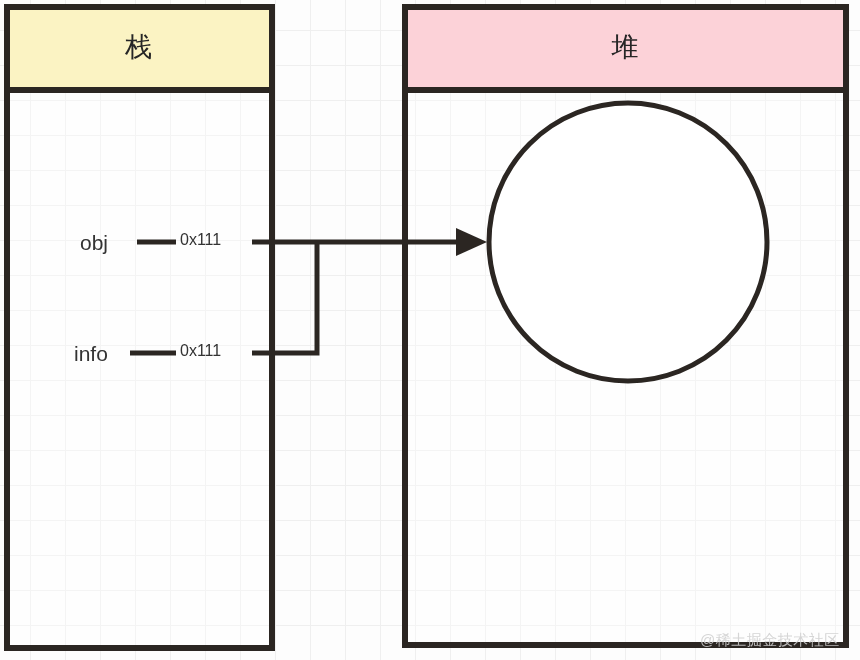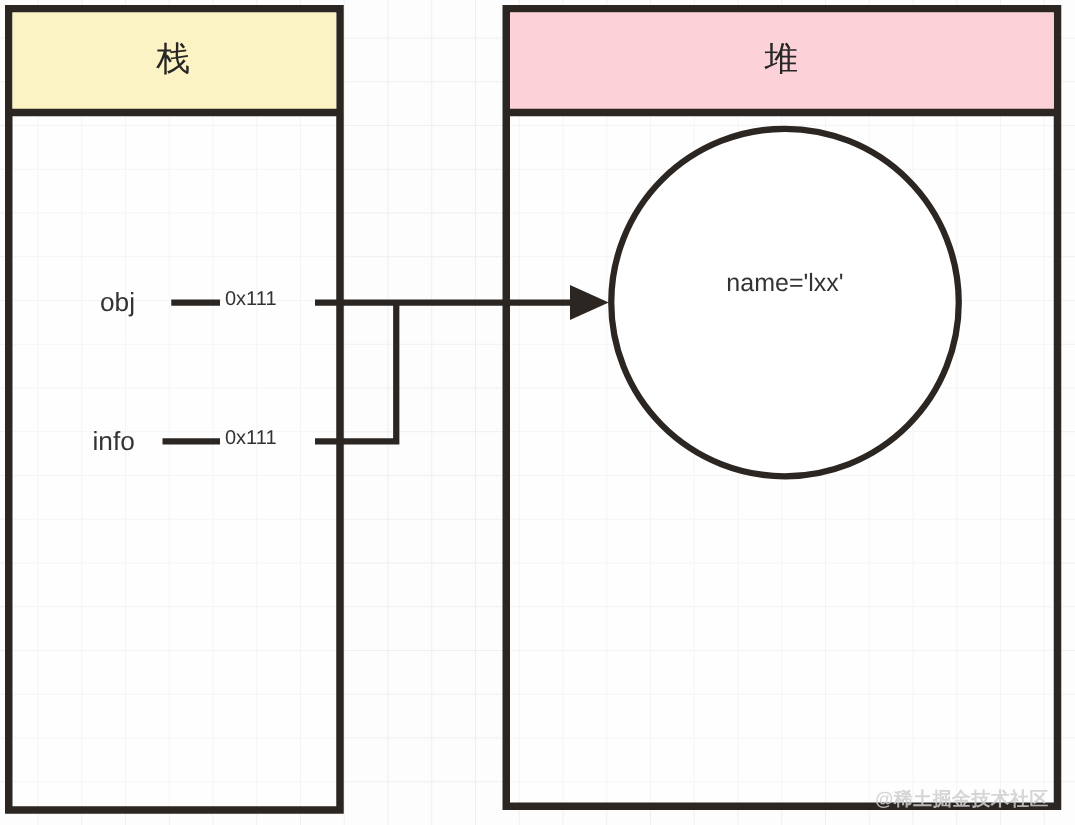--- a/index.html
+++ b/index.html
@@ -69,21 +69,21 @@
     letter-spacing: 0.5px;
     opacity: 0.85;
   }
   #stack-header-label { left: 6px;  top: 34px;  width: 266px; }
   #heap-header-label  { left: 404px; top: 34px; width: 443px; }
   #obj-var   { left: 80px; top: 232px; }
   #obj-addr  { left: 180px; top: 232px; }
   #info-var  { left: 74px; top: 343px; }
   #info-addr { left: 180px; top: 343px; }
   #heap-obj-text { left: 508px; top: 214px; width: 240px; }
-  #watermark-text { left: 700px; top: 632px; font-weight: bold; }
+  #watermark-text { left: 700px; top: 632px; }
 </style>
 </head>
 <body>
 
 <div id="canvas">
 
   <svg id="diagram-svg" viewBox="0 0 860 660" xmlns="http://www.w3.org/2000/svg">
 
     <g>
       <rect x="7" y="7" width="265" height="641" fill="#ffffff" fill-opacity="0.35" stroke="#2b2622" stroke-width="6"></rect>
@@ -118,18 +118,17 @@
 
   <div class="var-label" id="obj-var">obj</div>
 
   <div class="addr-label" id="obj-addr">0x111</div>
 
   <div class="var-label" id="info-var">info</div>
 
   <div class="addr-label" id="info-addr">0x111</div>
 
   <div class="obj-text" id="heap-obj-text">
-    <div>name='lxx'</div>
   </div>
 
   <div class="watermark" id="watermark-text">@稀土掘金技术社区</div>
 
 </div>
 
 </body></html>

